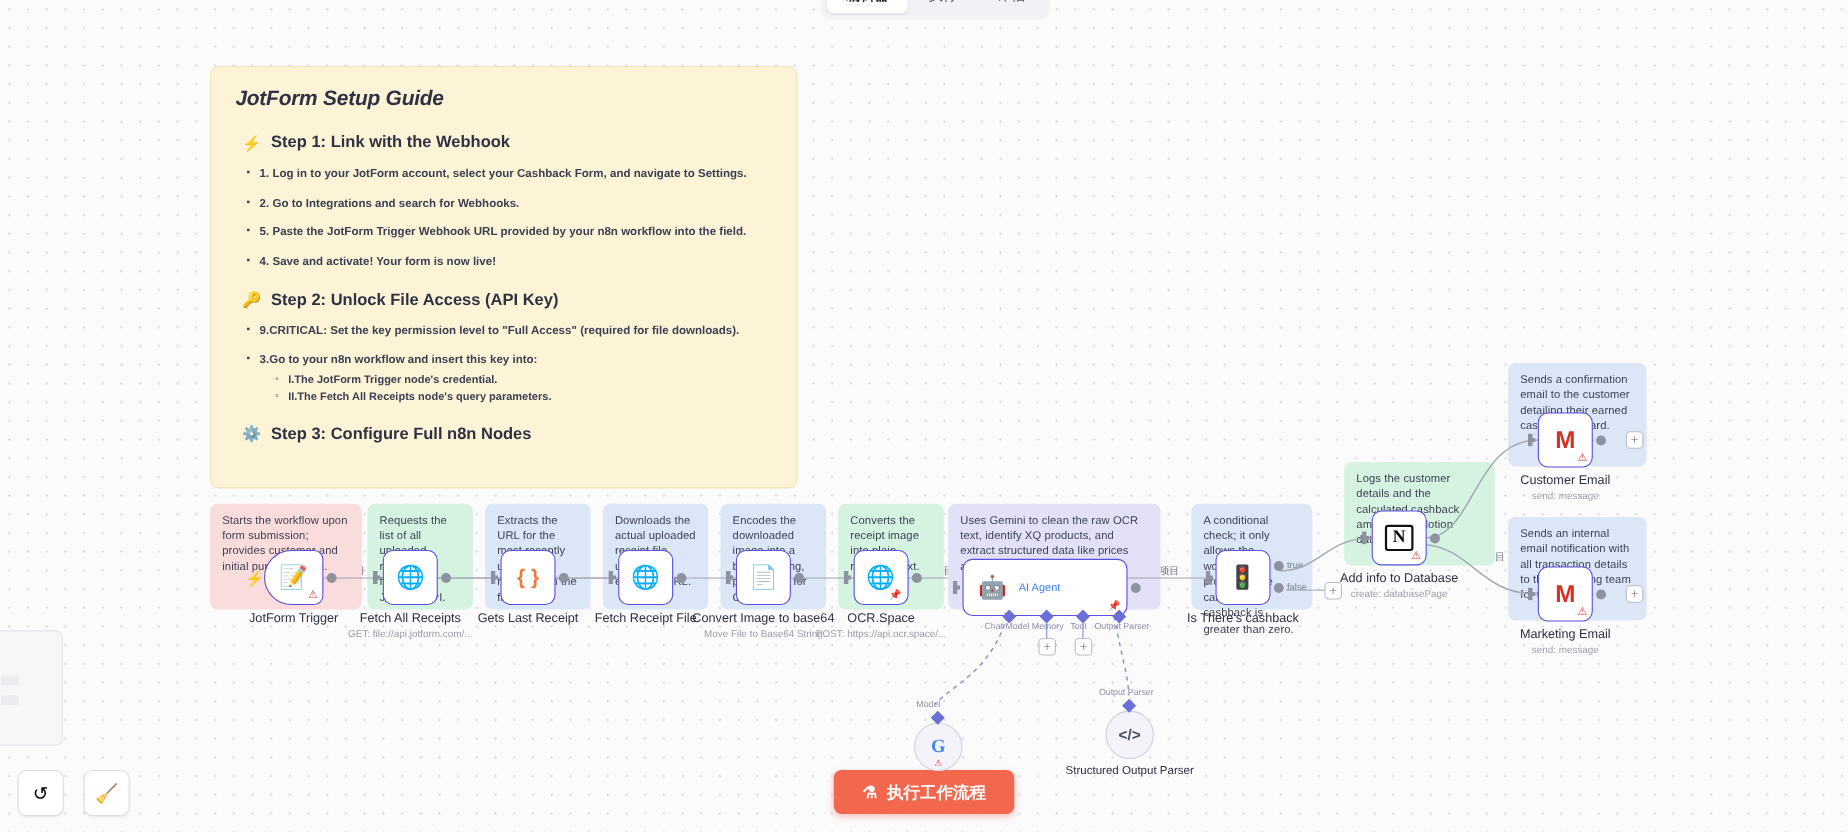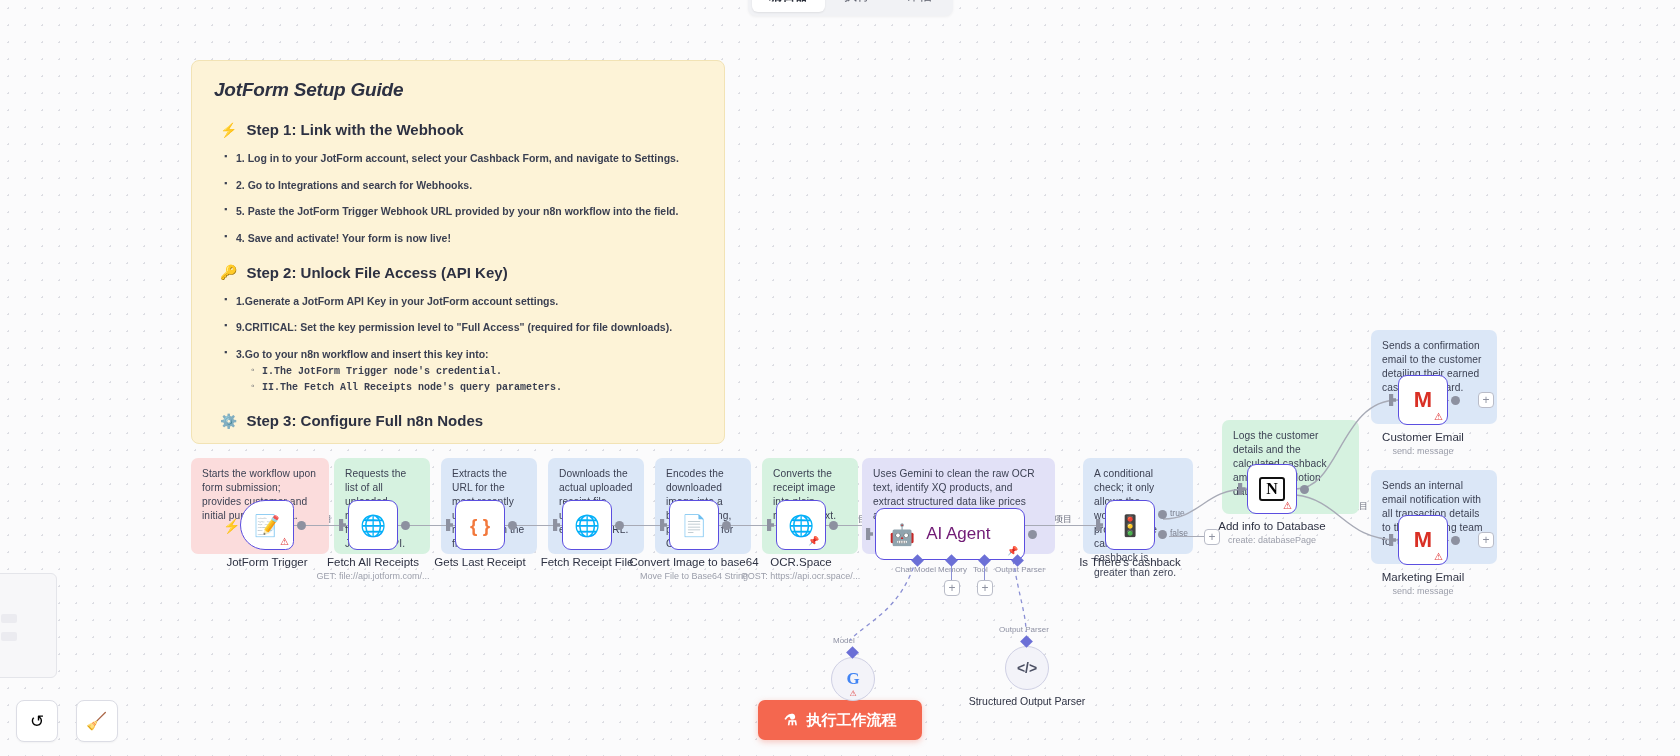--- a/index.html
+++ b/index.html
@@ -47,21 +47,21 @@
   .bullets > li {
     font-size: 10.5px; color: #3a3f51; font-weight: 700;
     margin-bottom: 13px; position: relative; padding-left: 12px; line-height: 1.3;
   }
   .bullets > li::before {
     content: "▪"; position: absolute; left: 0; top: -1px; font-size: 9px; color: #3a3f51;
   }
   .sub-bullets { list-style: none; margin: 4px 0 0 14px; }
   .sub-bullets > li {
     font-size: 10px; color: #3a3f51; font-weight: 700;
-    margin-top: 3px; position: relative; padding-left: 12px; font-family: Liberation Mono, monospace;
+    margin-top: 3px; position: relative; padding-left: 12px;
   }
   .sub-bullets > li::before {
     content: "◦"; position: absolute; left: 0; top: -1px; font-size: 10px;
   }
 
   
   .nodewrap { position: absolute; }
   .annot {
     position: absolute; border-radius: 7px;
     padding: 9px 11px; font-size: 10.2px; line-height: 1.38;
@@ -75,21 +75,21 @@
   .node {
     position: absolute; width: 50px; height: 50px;
     background: #fff; border: 1.4px solid #5b4ee0;
     border-radius: 9px; display: flex; align-items: center;
     justify-content: center; z-index: 5;
   }
   .node.trigger { border-radius: 27px 9px 9px 27px; width: 54px; }
   .node.wide {
     width: 150px; justify-content: flex-start; padding-left: 13px; gap: 11px;
   }
-  .node.wide .nlabel { font-size: 17px; color: #701a75; }
+  .node.wide .nlabel { font-size: 10px; color: #3b82f6; }
   .node .ico { font-size: 21px; line-height: 1; }
   .warn {
     position: absolute; right: 4px; bottom: 2px; font-size: 10px; color: #e03b3b;
   }
   .pin {
     position: absolute; right: 5px; bottom: 3px; font-size: 9px; color: #3b49df;
   }
   .nodename {
     position: absolute; width: 180px; text-align: center;
     font-size: 11.5px; color: #2d3142; left: 50%; transform: translateX(-50%);
@@ -181,21 +181,20 @@
     <li>2. Go to Integrations and search for Webhooks.</li>
     <li>5. Paste the JotForm Trigger Webhook URL provided by your n8n workflow into the field.</li>
     <li>4. Save and activate! Your form is now live!</li>
   </ul>
 
   <h2>
     <span class="emo">🔑</span>
     <span>Step 2: Unlock File Access (API Key)</span>
   </h2>
   <ul class="bullets">
-    <li>1.Generate a JotForm API Key in your JotForm account settings.</li>
     <li>9.CRITICAL: Set the key permission level to "Full Access" (required for file downloads).</li>
     <li>
       <span>3.Go to your n8n workflow and insert this key into:</span>
       <ul class="sub-bullets">
         <li>I.The JotForm Trigger node's credential.</li>
         <li>II.The Fetch All Receipts node's query parameters.</li>
       </ul>
     </li>
   </ul>
 

